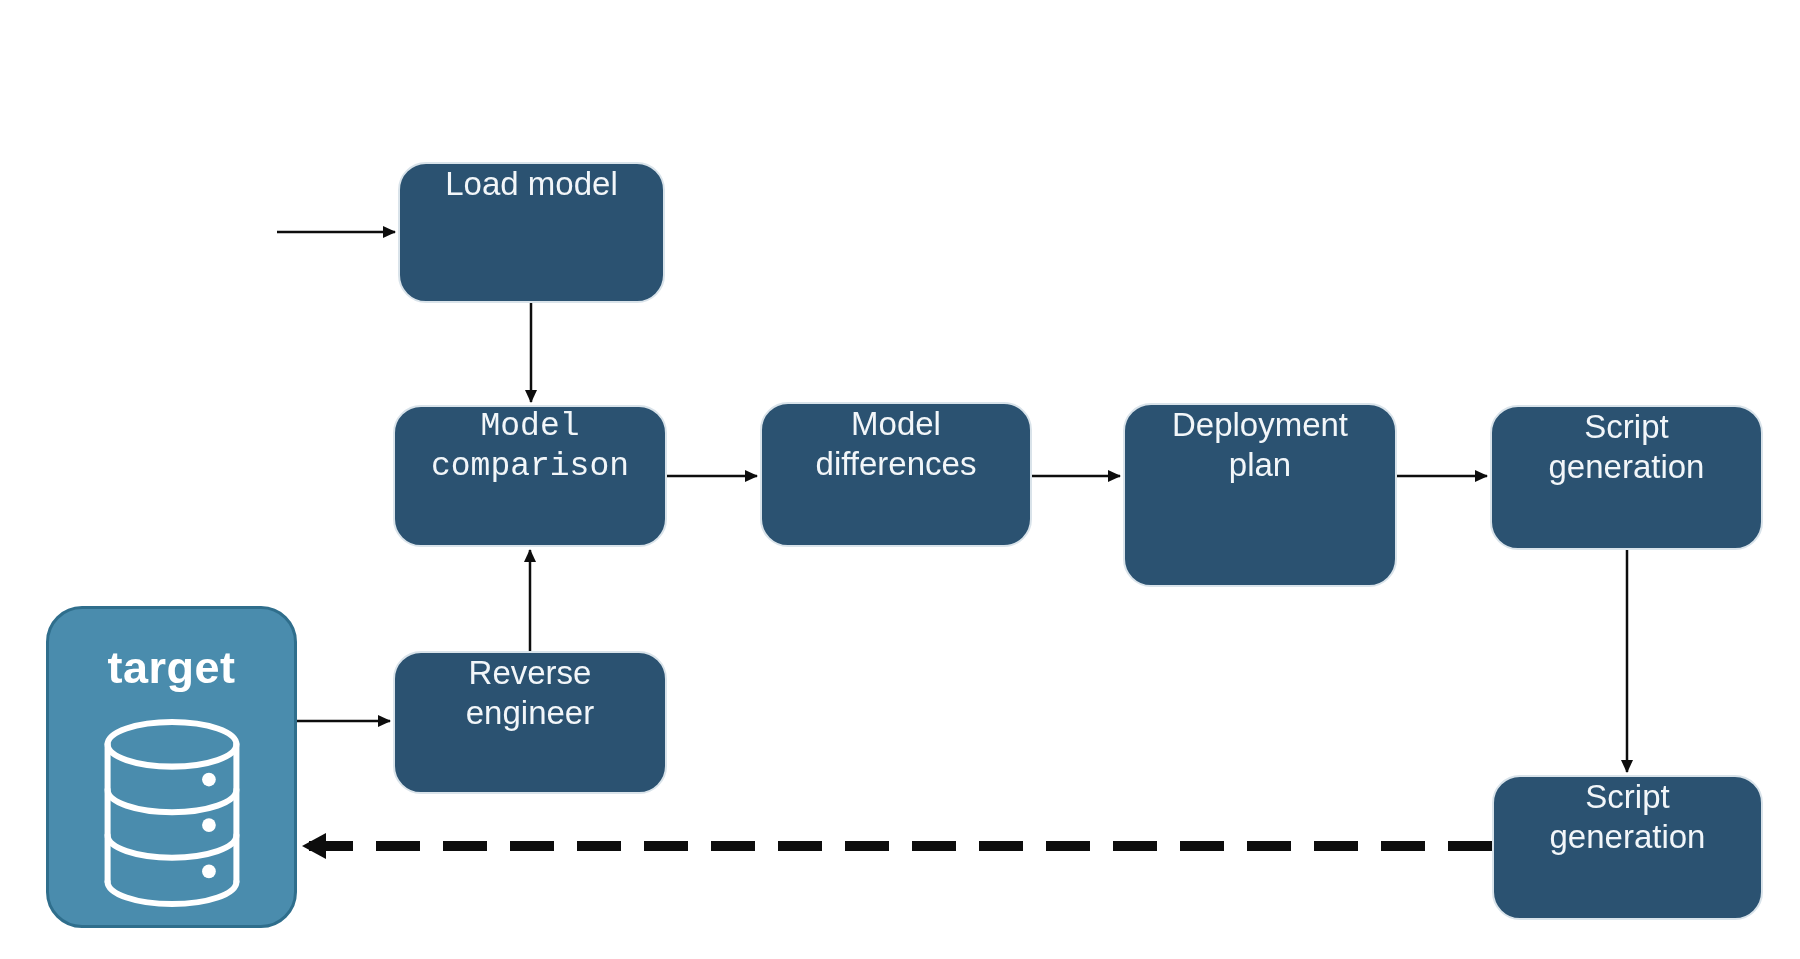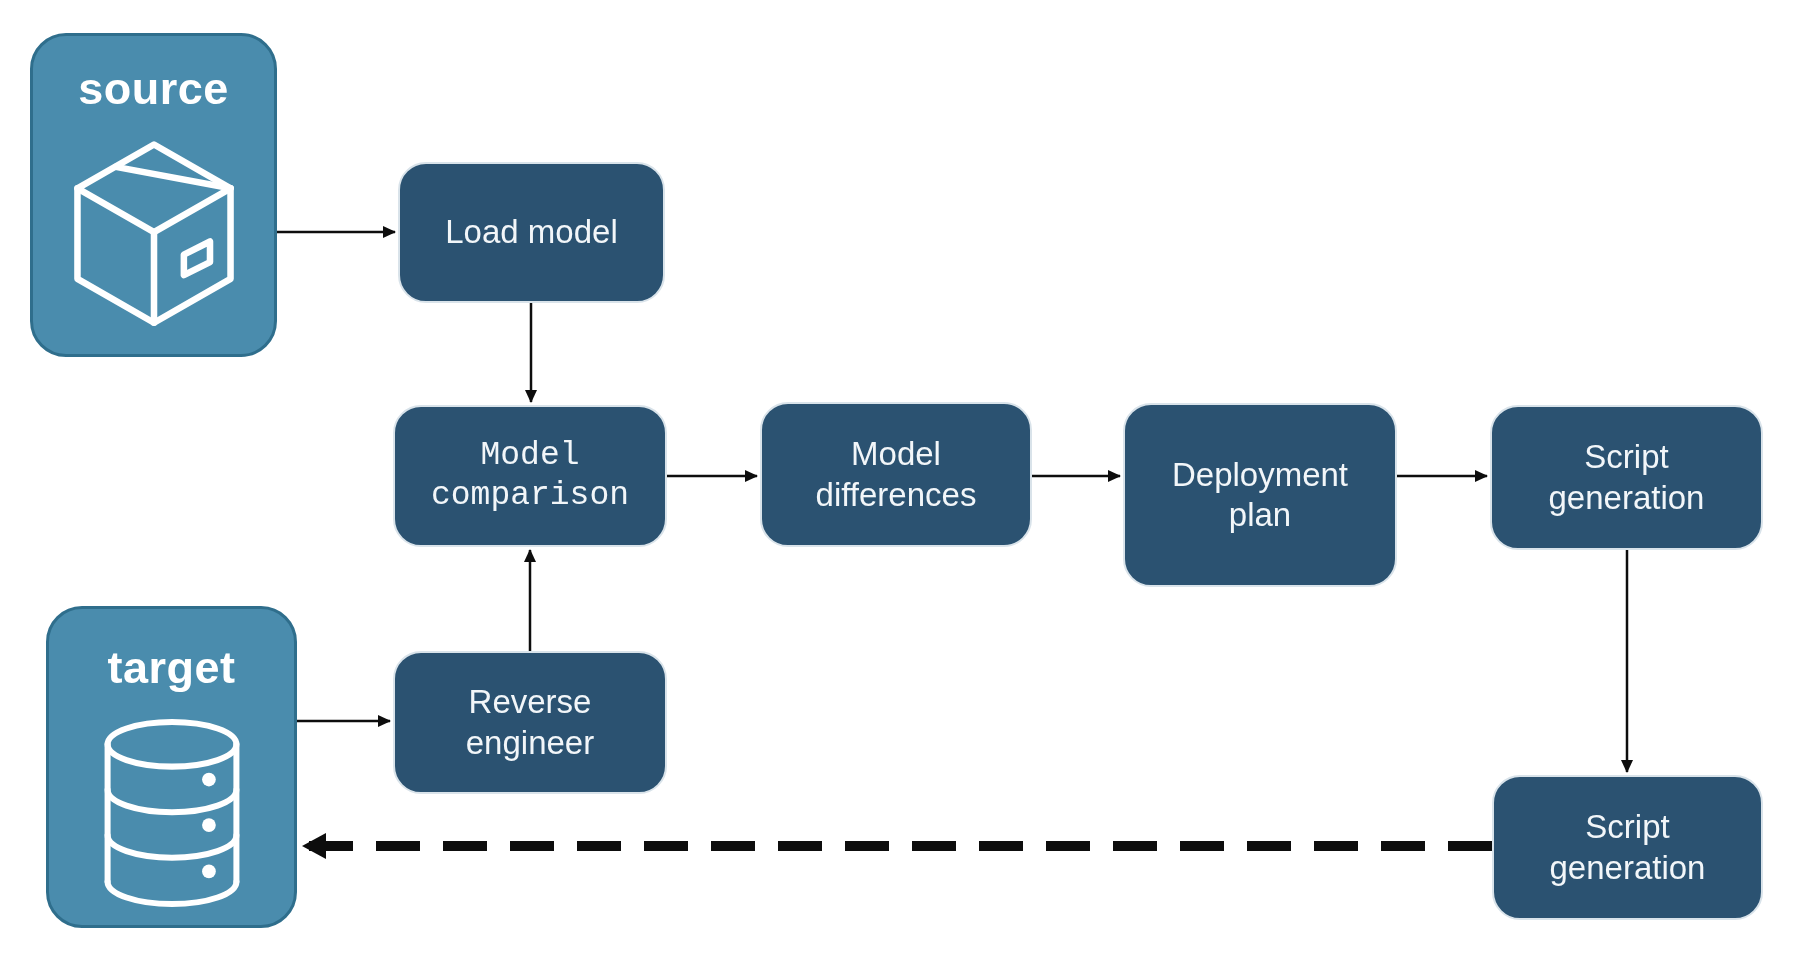--- a/index.html
+++ b/index.html
@@ -51,21 +51,20 @@
   .entity .icon {
     display: block;
   }
   .step {
     position: absolute;
     background: #2b5271;
     border: 2px solid #d9e3ea;
     border-radius: 28px;
     box-sizing: border-box;
     display: flex;
-    align-items: center;
     justify-content: center;
     text-align: center;
   }
   .step span {
     color: #f2f6f9;
     font-size: 33px;
     line-height: 1.22;
     padding: 0 28px;
   }
   
@@ -101,32 +100,20 @@
     <line class="wire" x1="531" y1="303" x2="531" y2="402" marker-end="url(#ah)"></line>
     <line class="wire" x1="530" y1="651" x2="530" y2="550" marker-end="url(#ah)"></line>
     <line class="wire" x1="297" y1="721" x2="390" y2="721" marker-end="url(#ah)"></line>
     <line class="wire" x1="667" y1="476" x2="757" y2="476" marker-end="url(#ah)"></line>
     <line class="wire" x1="1032" y1="476" x2="1120" y2="476" marker-end="url(#ah)"></line>
     <line class="wire" x1="1397" y1="476" x2="1487" y2="476" marker-end="url(#ah)"></line>
     <line class="wire" x1="1627" y1="550" x2="1627" y2="772" marker-end="url(#ah)"></line>
     <line class="wire dashed" x1="1492" y1="846" x2="304" y2="846" marker-end="url(#ah-big)"></line>
   </svg>
 
-  <div class="entity" id="entity-source">
-    <div class="entity-label">source</div>
-    <svg class="icon" width="168" height="196" viewBox="0 0 180 210">
-      <g fill="none" stroke="#ffffff" stroke-width="7" stroke-linejoin="round" stroke-linecap="round">
-        <path d="M90,8 L172,55 L90,102 L8,55 Z"></path>
-        <path d="M8,55 L8,152 L90,199 L172,152 L172,55"></path>
-        <path d="M90,102 L90,199"></path>
-        <path d="M49,32 L172,55"></path>
-        <path d="M122,126 L150,112 L150,134 L122,148 Z"></path>
-      </g>
-    </svg>
-  </div>
 
   <div class="entity" id="entity-target">
     <div class="entity-label">target</div>
     <svg class="icon" width="146" height="190" viewBox="0 0 170 220">
       <g fill="none" stroke="#ffffff" stroke-width="7" stroke-linecap="round">
         <ellipse cx="85" cy="30" rx="75" ry="26"></ellipse>
         <path d="M10,30 L10,190"></path>
         <path d="M160,30 L160,190"></path>
         <path d="M10,83 A75,26 0 0 0 160,83"></path>
         <path d="M10,136 A75,26 0 0 0 160,136"></path>

